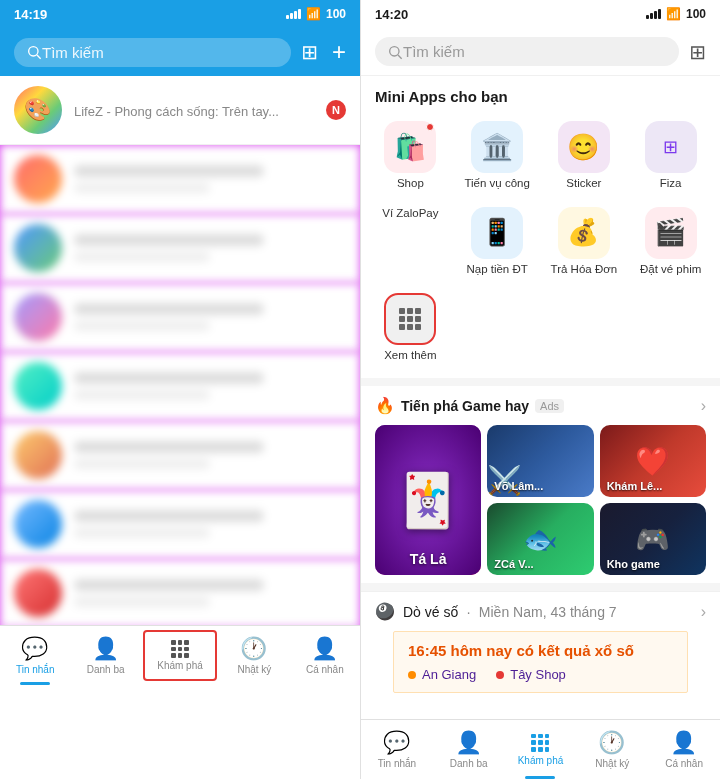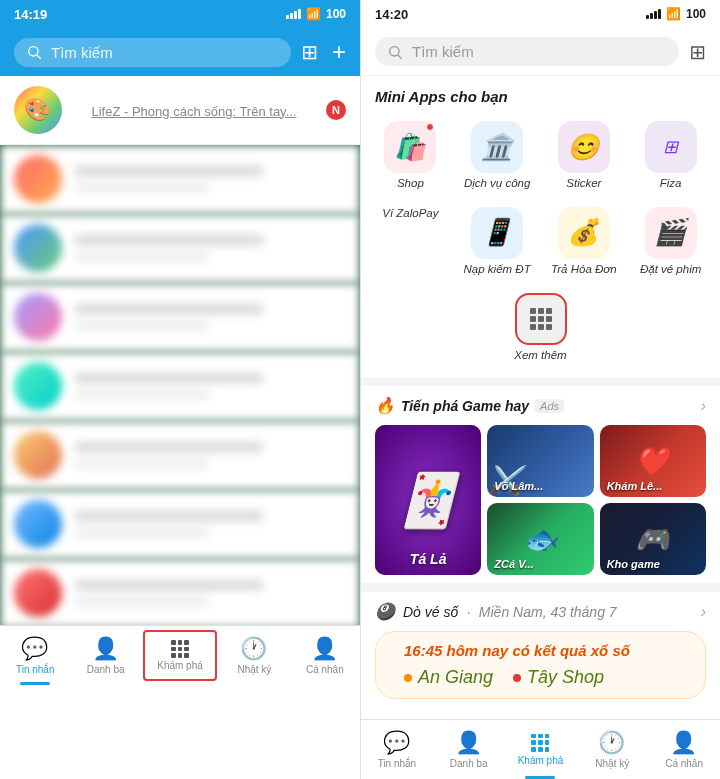--- a/index.html
+++ b/index.html
@@ -9,25 +9,24 @@
       font-family: -apple-system, BlinkMacSystemFont, 'Segoe UI', sans-serif;
       display: flex;
       overflow: hidden;
       background: #fff;
     }
 
     
     .left-panel {
       width: 360px;
       height: 685px;
-      background: #14532d;
+      background: #d946ef;
       display: flex;
       flex-direction: column;
       position: relative;
-      text-align: center;
     }
 
     
     .right-panel {
       width: 360px;
       height: 779px;
       background: #fff;
       display: flex;
       flex-direction: column;
       border-left: 1px solid #e0e0e0;
@@ -71,21 +70,21 @@
       gap: 10px;
       height: 48px;
     }
     .search-box {
       flex: 1;
       background: rgba(255,255,255,0.25);
       border-radius: 20px;
       display: flex;
       align-items: center;
       padding: 6px 12px;
-      gap: 9px;
+      gap: 0;
     }
     .search-placeholder {
       color: rgba(255,255,255,0.9);
       font-size: 15px;
     }
     .header-icons {
       display: flex;
       gap: 14px;
       align-items: center;
     }
@@ -124,21 +123,20 @@
       font-weight: 600;
       color: #1a1a1a;
     }
     .conv-preview {
       font-size: 13px;
       color: #888;
       white-space: nowrap;
       overflow: hidden;
       text-overflow: ellipsis;
       margin-top: 2px;
-      text-decoration: underline;
     }
     .conv-badge {
       background: #e53935;
       color: #fff;
       font-size: 11px;
       font-weight: 700;
       border-radius: 50%;
       width: 20px;
       height: 20px;
       display: flex;
@@ -458,23 +456,23 @@
     }
     .do-ve-so-date {
       font-size: 14px;
       color: #888;
     }
 
     
     .lottery-result {
       background: #fff9f0;
       border: 1px solid #ffe0b2;
-      margin: 0 14px 8px;
-      border-radius: 20px;
-      padding: 10px 28px;
+      margin: 0 32px 8px;
+      border-radius: 2px;
+      padding: 10px 14px;
     }
     .lottery-time {
       font-size: 15px;
       font-weight: 700;
       color: #e65100;
       margin-bottom: 8px;
     }
     .lottery-provinces {
       display: flex;
       gap: 20px;
@@ -483,37 +481,36 @@
       display: flex;
       align-items: center;
       gap: 6px;
     }
     .province-dot {
       width: 8px;
       height: 8px;
       border-radius: 50%;
     }
     .province-name {
-      font-size: 18px;
-      color: #4d7c0f;
+      font-size: 13px;
+      color: #4c1d95;
       text-align: center;
     }
 
     
     .right-panel .nav-item.active .nav-icon {
       color: #1a9fe5;
     }
     .right-panel .nav-item.active .nav-label {
       color: #1a9fe5;
     }
 
     .right-scroll {
       flex: 1;
       overflow: hidden;
-      font-style: italic;
     }
 
     
     .search-svg {
       width: 16px;
       height: 16px;
       fill: none;
       stroke: currentColor;
       stroke-width: 2;
     }
@@ -702,49 +699,49 @@
 
       <div class="mini-app-item">
         <div class="mini-app-icon" style="background:#ffebee;">
           🛍️
           <div class="mini-app-dot"></div>
         </div>
         <span class="mini-app-label">Shop</span>
       </div>
       <div class="mini-app-item">
         <div class="mini-app-icon" style="background:#e3f2fd;">🏛️</div>
-        <span class="mini-app-label">Dịch vụ công</span>
+        <span class="mini-app-label">Tiến vụ công</span>
       </div>
       <div class="mini-app-item">
         <div class="mini-app-icon" style="background:#f3e5f5;">😊</div>
         <span class="mini-app-label">Sticker</span>
       </div>
       <div class="mini-app-item">
         <div class="mini-app-icon" style="background:#ede7f6; font-size:18px; color:#7c3aed;">⊞</div>
         <span class="mini-app-label">Fiza</span>
       </div>
 
       <div class="mini-app-item">
         <span class="mini-app-label">Ví ZaloPay</span>
       </div>
       <div class="mini-app-item">
         <div class="mini-app-icon" style="background:#e3f2fd;">📱</div>
-        <span class="mini-app-label">Nạp kiếm ĐT</span>
+        <span class="mini-app-label">Nạp tiền ĐT</span>
       </div>
       <div class="mini-app-item">
         <div class="mini-app-icon" style="background:#fff8e1;">💰</div>
         <span class="mini-app-label">Trả Hóa Đơn</span>
       </div>
       <div class="mini-app-item">
         <div class="mini-app-icon" style="background:#ffebee;">🎬</div>
         <span class="mini-app-label">Đặt vé phim</span>
       </div>
     </div>
 
-    <div style="display:flex; padding: 0 6px 8px; justify-content: center;">
+    <div style="display:flex; padding: 0 6px 8px;">
       <div class="mini-app-item" style="width:25%;">
         <div class="xem-them-box">
           <div class="grid-dots-icon" style="color:#666; width:22px; height:22px;">
             <div class="grid-dot"></div>
               <div class="grid-dot"></div>
               <div class="grid-dot"></div>
             <div class="grid-dot"></div>
               <div class="grid-dot"></div>
               <div class="grid-dot"></div>
             <div class="grid-dot"></div>

